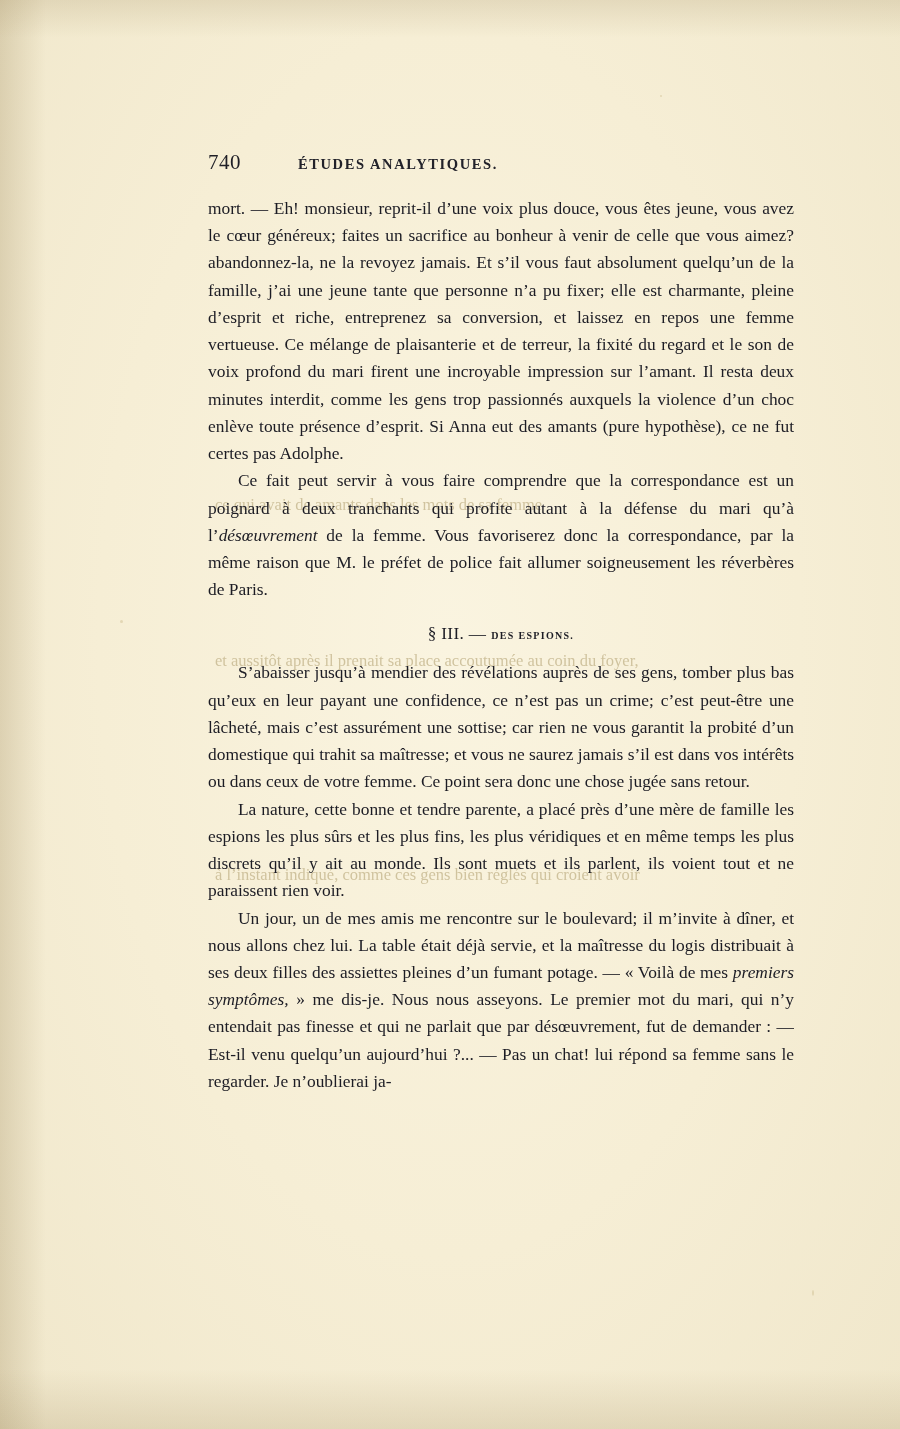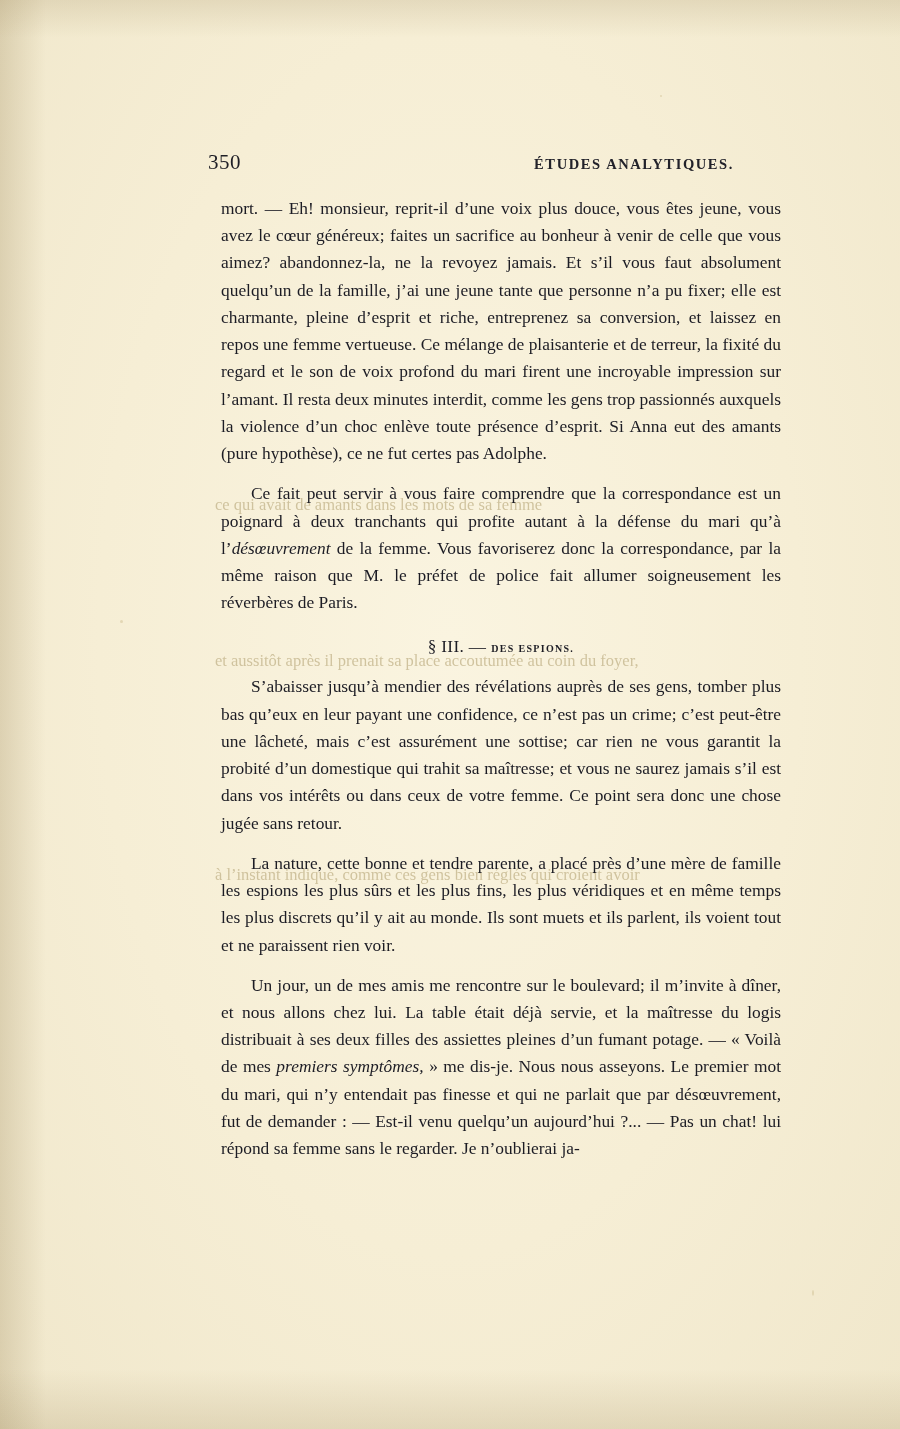--- a/index.html
+++ b/index.html
@@ -35,38 +35,38 @@
     margin-bottom: 20px;
   }
   .folio {
     font-size: 21px;
     letter-spacing: 0.5px;
     width: 90px;
     color: #1f1f26;
   }
   .running-head {
     flex: 1;
-    text-align: right;
+    text-align: left;
     font-size: 14.5px;
     letter-spacing: 1.6px;
     font-weight: bold;
     text-transform: uppercase;
     color: #22222a;
     padding-right: 60px;
   }
   .body-text {
     font-size: 17.4px;
     line-height: 1.565;
     text-align: justify;
     text-justify: inter-word;
     color: #1c1c24;
     hyphens: manual;
   }
   .para {
-    margin: 13px;
+    margin: 0;
     text-indent: 30px;
   }
   .para.noindent {
     text-indent: 0;
   }
   .section-head {
     text-align: center;
     margin: 17px 0 12px 0;
     font-size: 17.2px;
     letter-spacing: 0.3px;
@@ -141,21 +141,21 @@
   <div class="bleed bleed-2">et aussitôt après il prenait sa place accoutumée au coin du foyer,</div>
   <div class="bleed bleed-3">à l’instant indiqué, comme ces gens bien réglés qui croient avoir</div>
 
   <div class="speck" style="left:120px; top:620px; width:3px; height:3px;"></div>
   <div class="speck" style="left:812px; top:1290px; width:2px; height:6px;"></div>
   <div class="speck" style="left:660px; top:95px; width:2px; height:2px;"></div>
 
   <div class="page-inner">
 
     <div class="header-row">
-      <div class="folio">350</div>
+      <div class="folio">740</div>
       <div class="running-head">ÉTUDES ANALYTIQUES.</div>
     </div>
 
     <div class="body-text">
 
       <p class="para noindent">mort. — Eh! monsieur, reprit-il d’une voix plus douce, vous êtes jeune, vous avez le cœur généreux; faites un sacrifice au bonheur à venir de celle que vous aimez? abandonnez-la, ne la revoyez jamais. Et s’il vous faut absolument quelqu’un de la famille, j’ai une jeune tante que personne n’a pu fixer; elle est charmante, pleine d’esprit et riche, entreprenez sa conversion, et laissez en repos une femme vertueuse. Ce mélange de plaisanterie et de terreur, la fixité du regard et le son de voix profond du mari firent une incroyable impression sur l’amant. Il resta deux minutes interdit, comme les gens trop passionnés auxquels la violence d’un choc enlève toute présence d’esprit. Si Anna eut des amants (pure hypothèse), ce ne fut certes pas Adolphe.</p>
 
       <p class="para"><span>Ce fait peut servir à vous faire comprendre que la correspondance est un poignard à deux tranchants qui profite autant à la défense du mari qu’à l’</span><em>désœuvrement</em><span> de la femme. Vous favoriserez donc la correspondance, par la même raison que M. le préfet de police fait allumer soigneusement les réverbères de Paris.</span></p>
 
       <div class="section-head"><span>§ III.</span><span class="dash"> — </span><span class="smallcaps">DES ESPIONS.</span></div>

